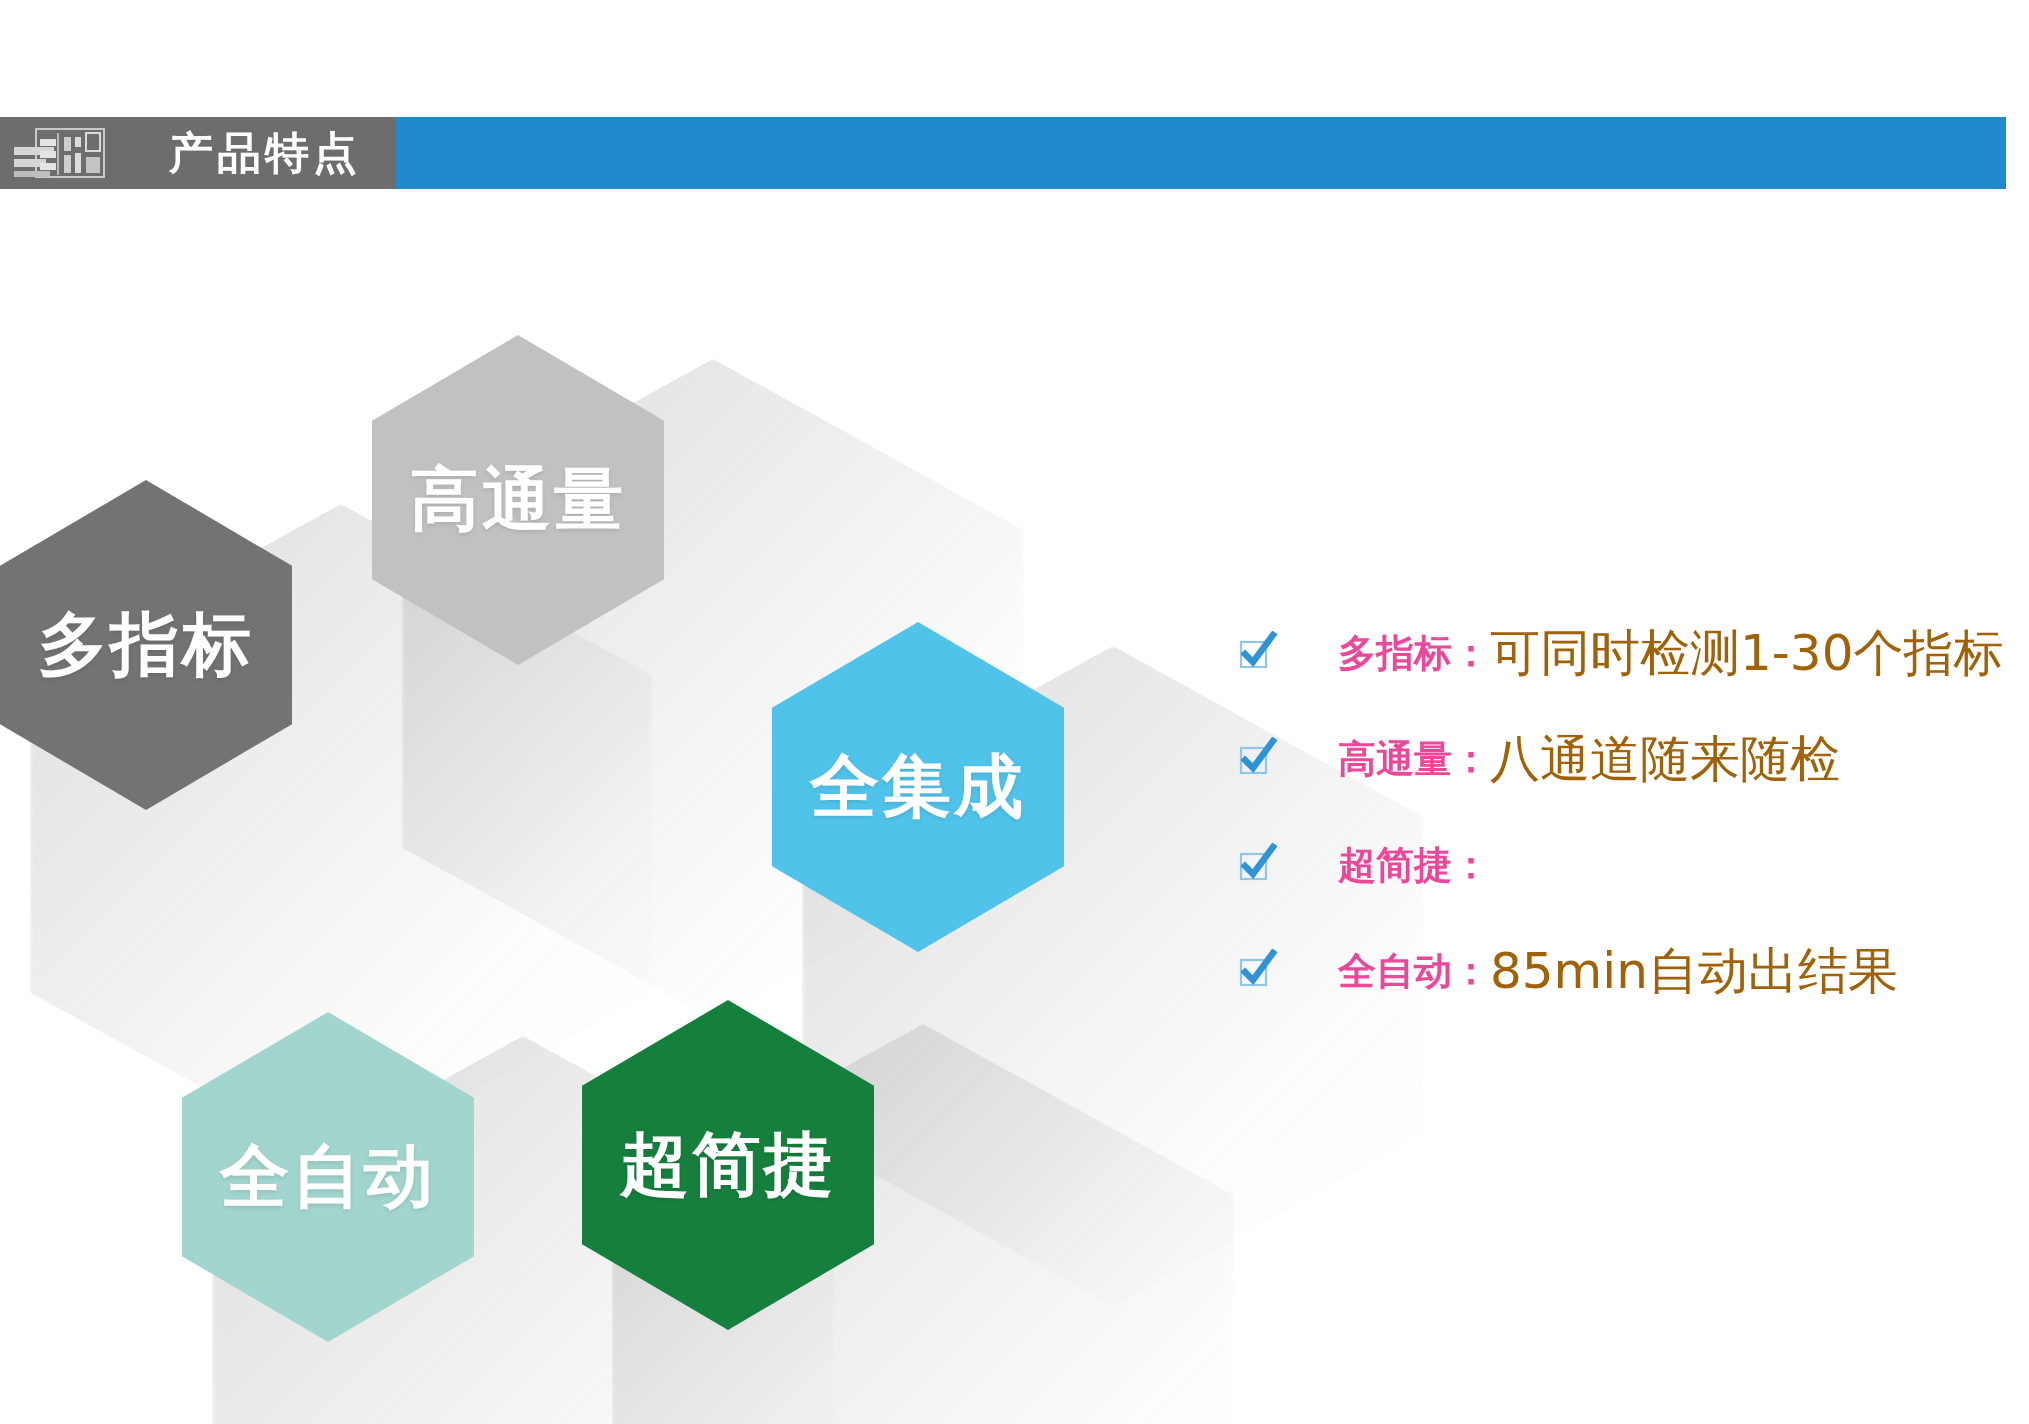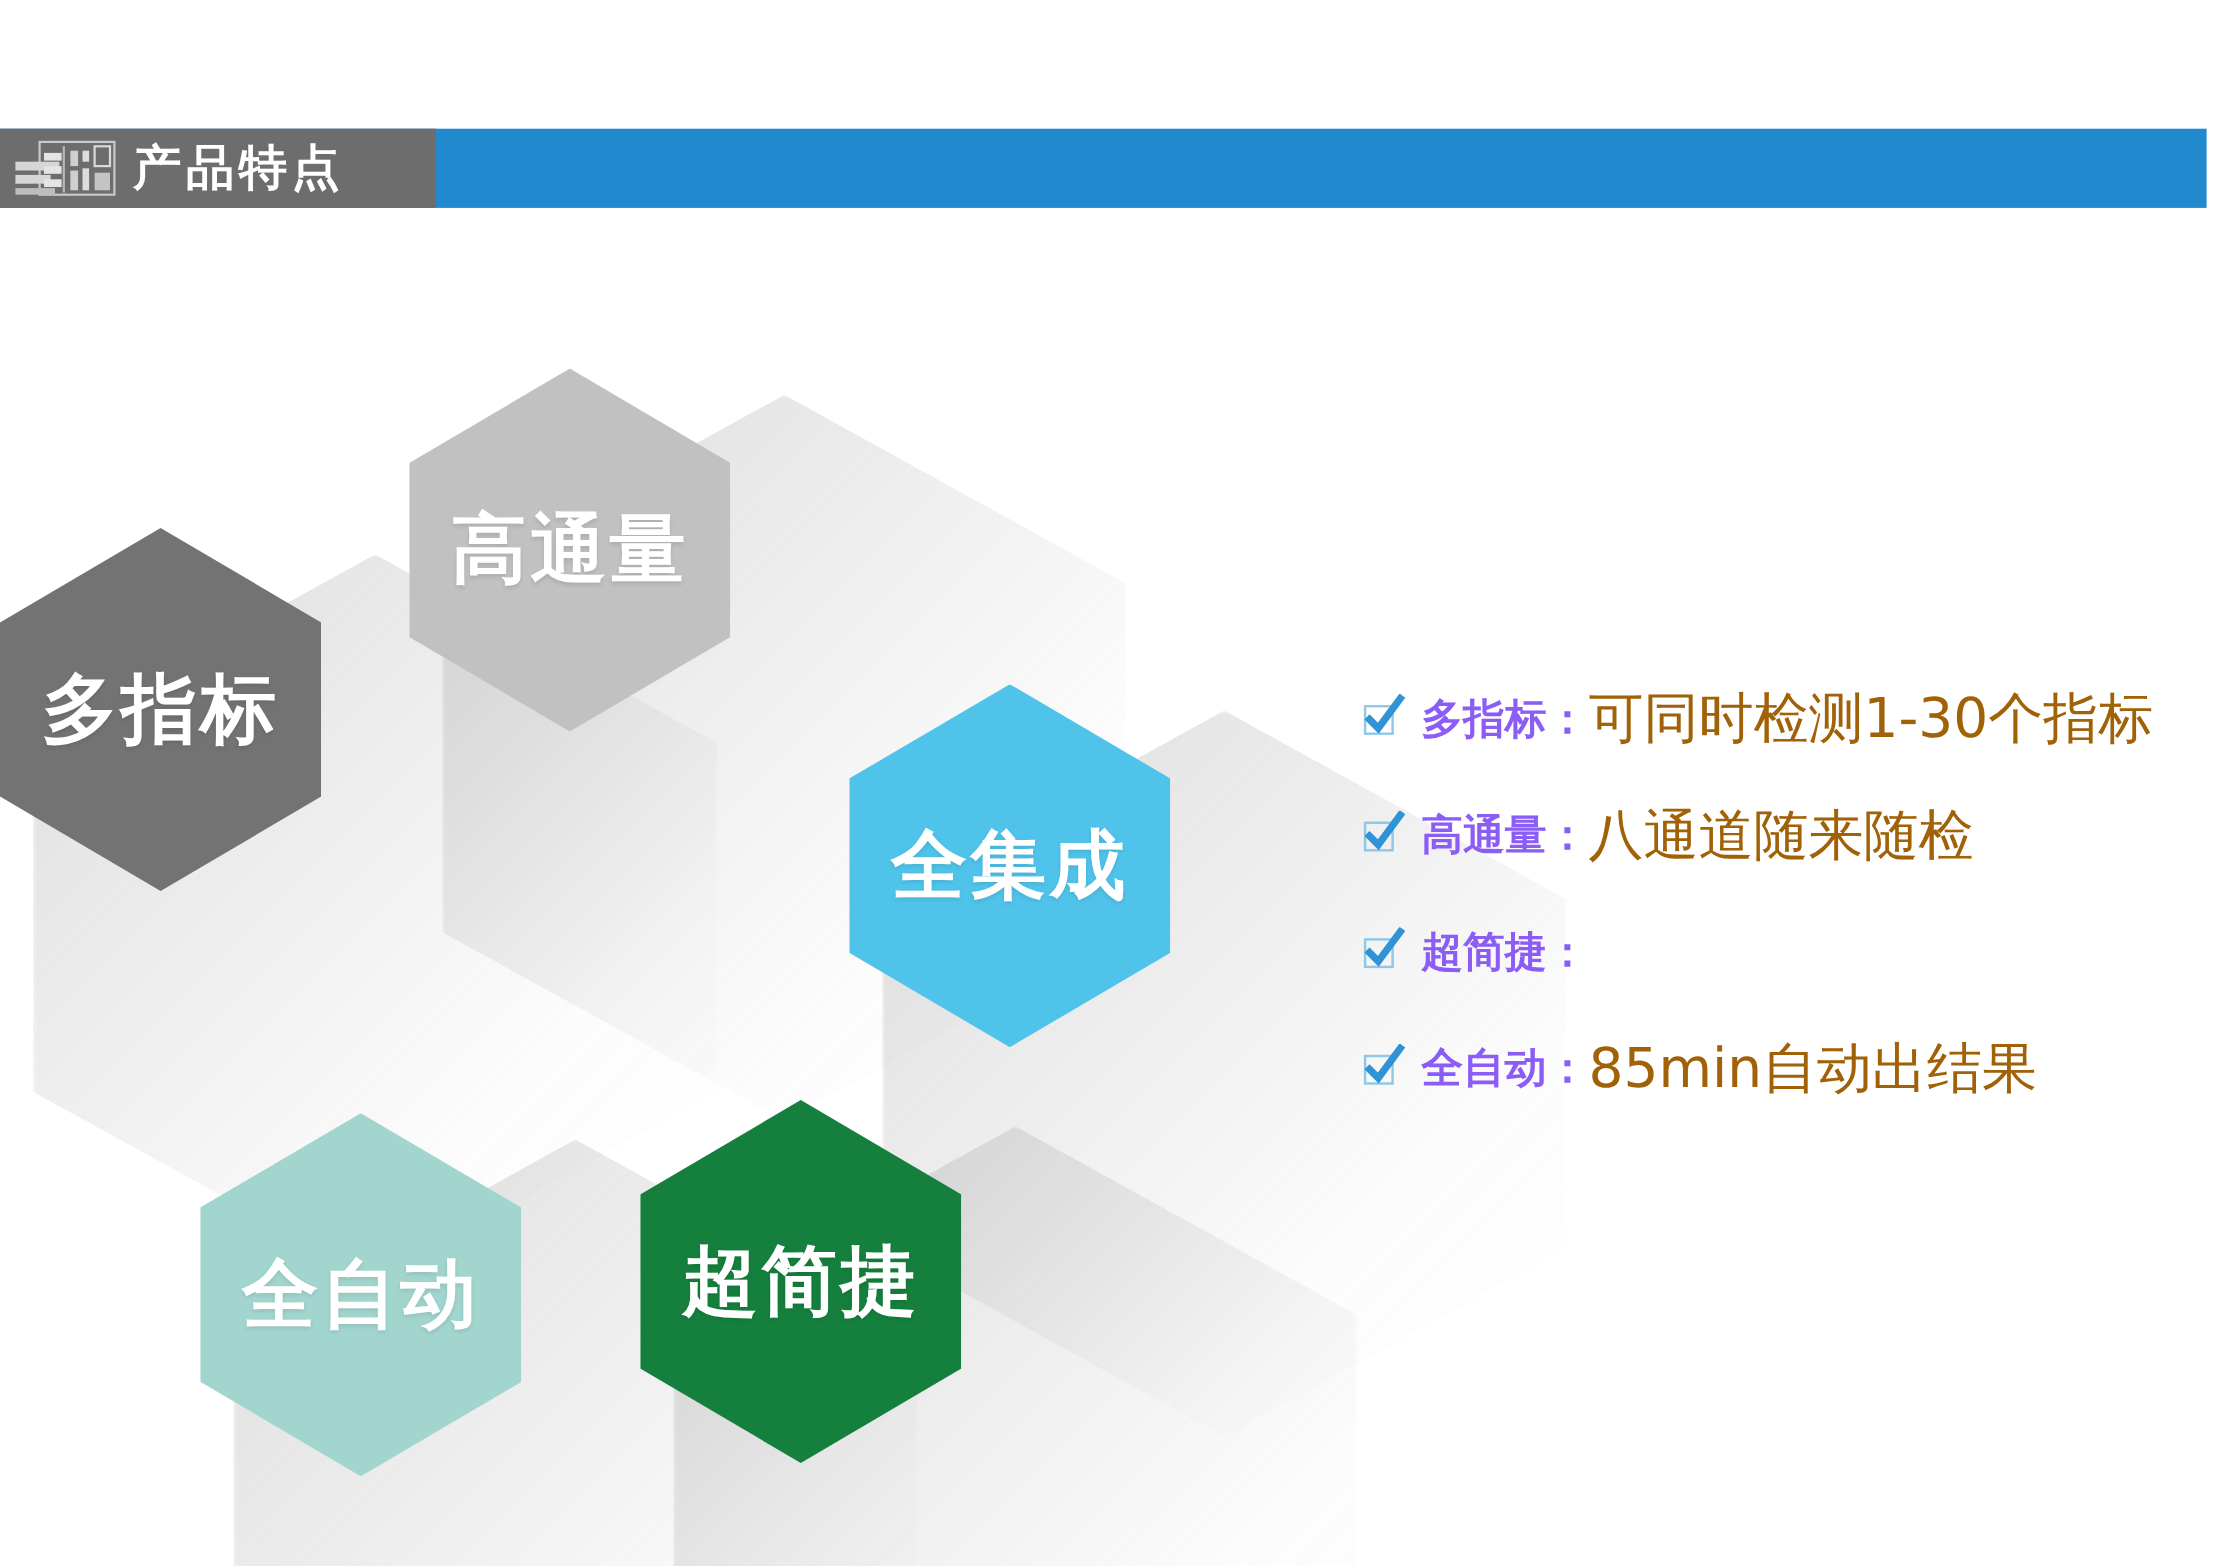--- a/index.html
+++ b/index.html
@@ -33,20 +33,21 @@
   }
   .header-badge {
     position: absolute;
     left: 0;
     top: 0;
     width: 396px;
     height: 72px;
     background: #6d6d6d;
     display: flex;
     align-items: center;
+    gap: 48px;
   }
   .header-icon {
     width: 95px;
     height: 52px;
     margin-left: 12px;
     flex: 0 0 auto;
     position: relative;
     overflow: hidden;
   }
   .header-title {
@@ -111,25 +112,26 @@
   }
   .check-icon {
     flex: 0 0 auto;
     width: 40px;
     height: 40px;
     position: relative;
     margin-right: 14px;
     margin-top: -4px;
   }
   .feature-term {
-    color: #8b5cf6;
+    color: #ec4899;
     font-size: 38px;
     font-weight: bold;
     letter-spacing: 0px;
     font-family: "DejaVu Sans", "Liberation Sans", sans-serif;
+    margin-left: 46px;
   }
   .feature-desc {
     color: #a16207;
     font-size: 50px;
     font-weight: normal;
     font-family: "DejaVu Sans", "Liberation Sans", sans-serif;
   }
 </style>
 </head>
 <body>

